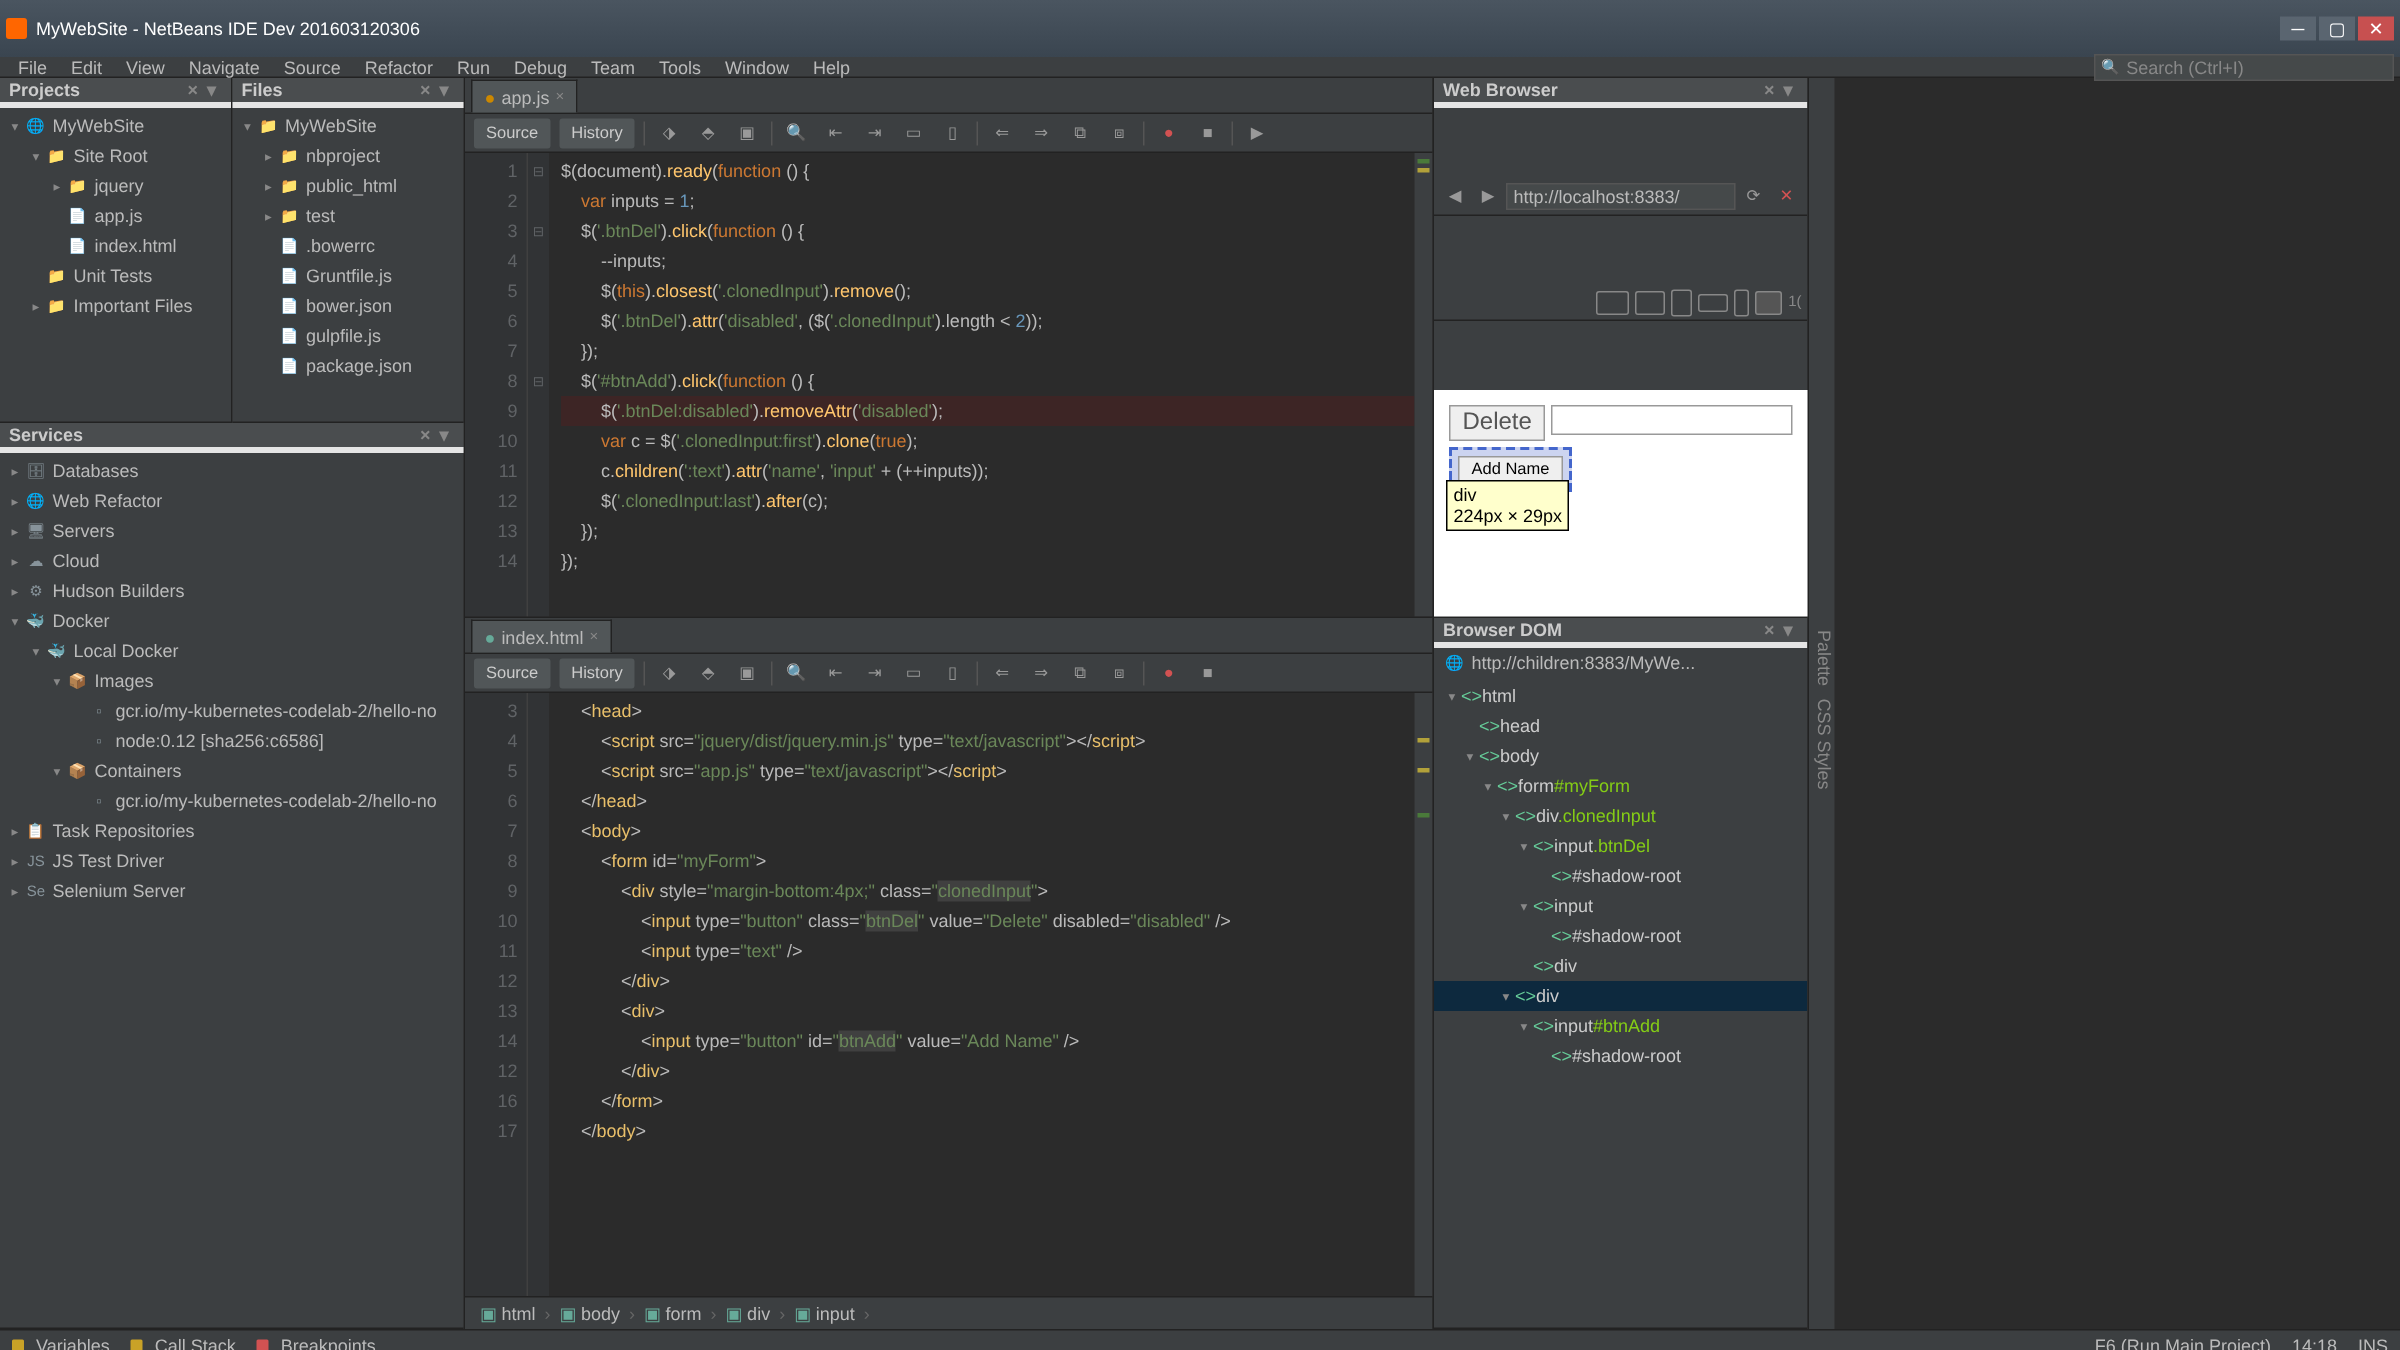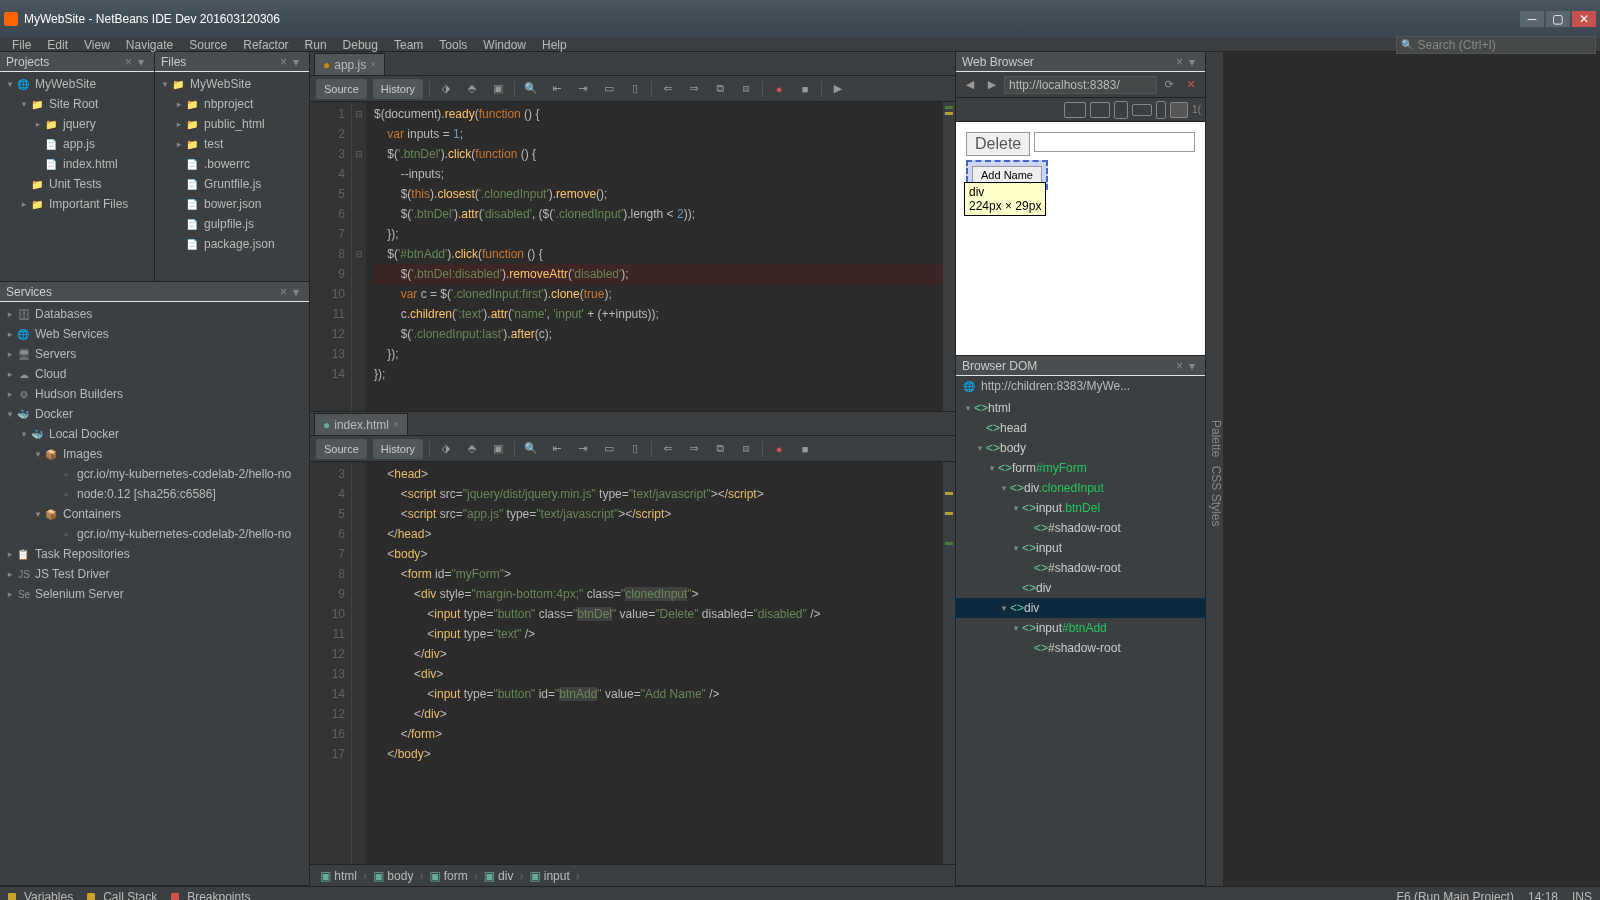--- a/index.html
+++ b/index.html
@@ -11,21 +11,21 @@
 .title-bar .win-btn.close { background: #c75050; }
 .menu-bar { height: 14px; background: #3c3f41; display: flex; align-items: center; padding: 0 4px; border-bottom: 1px solid #222; }
 .menu-bar .menu-item { padding: 3px 8px; cursor: pointer; }
 .menu-bar .search-box { margin-left: auto; width: 200px; height: 18px; background: #45494a; border: 1px solid #555; padding: 0 4px; color: #888; display: flex; align-items: center; }
 .menu-bar .search-box::before { content: "🔍"; font-size: 10px; margin-right: 4px; }
 .main-layout { display: flex; height: calc(100% - 22px - 24px - 20px); }
 .left-column { width: 310px; display: flex; flex-direction: column; border-right: 1px solid #222; }
 .center-column { flex: 1; display: flex; flex-direction: column; }
 .right-column { width: 250px; display: flex; flex-direction: column; border-left: 1px solid #222; }
 .panel { display: flex; flex-direction: column; background: #3c3f41; border-bottom: 1px solid #222; }
-.panel-header { height: 20px; background: #4a4d4f; display: flex; align-items: center; padding: 0 6px; font-weight: normal; color: #ccc; border-bottom: 1px solid #e5e5e5; }
+.panel-header { height: 20px; background: #4a4d4f; display: flex; align-items: center; padding: 0 6px; font-weight: bold; color: #ccc; border-bottom: 4px solid #e5e5e5; }
 .panel-header .close-x { margin-left: auto; cursor: pointer; color: #888; padding: 0 2px; }
 .panel-header .min-btn { cursor: pointer; color: #888; padding: 0 4px; }
 .tree { padding: 2px 0; overflow-y: auto; flex: 1; }
 .tree-row { display: flex; align-items: center; height: 20px; padding-left: 4px; cursor: pointer; white-space: nowrap; }
 .tree-indent { display: inline-block; }
 .tree-toggle { width: 12px; display: inline-flex; justify-content: center; color: #888; font-size: 9px; }
 .tree-icon { width: 16px; height: 14px; display: inline-flex; align-items: center; justify-content: center; margin-right: 3px; font-size: 10px; }
 .folder-icon { color: #b28e4a; }
 .file-icon { color: #87939a; }
 .projects-panel { height: 230px; display: flex; }
@@ -57,38 +57,38 @@
 .val { color: #6a8759; }
 .mark-strip { width: 12px; background: #3c3f41; position: relative; }
 .mark { position: absolute; width: 8px; height: 3px; left: 2px; }
 .mark.y { background: #b2a13a; }
 .mark.g { background: #4a7a3a; }
 .breadcrumb-bar { height: 22px; background: #3c3f41; display: flex; align-items: center; padding: 0 6px; border-top: 1px solid #222; gap: 2px; }
 .bc-item { padding: 0 4px; cursor: pointer; display: flex; align-items: center; gap: 3px; }
 .bc-sep { color: #666; }
 .top-editor { height: 360px; display: flex; flex-direction: column; border-bottom: 1px solid #222; }
 .bottom-editor { flex: 1; display: flex; flex-direction: column; }
-.browser-panel { height: 304px; }
+.browser-panel { height: 360px; gap: 46px; }
 .browser-toolbar { height: 26px; background: #3c3f41; display: flex; align-items: center; padding: 0 4px; gap: 2px; border-bottom: 1px solid #222; }
 .url-bar { flex: 1; height: 18px; background: #45494a; border: 1px solid #555; padding: 0 4px; display: flex; align-items: center; color: #bbb; font-size: 11px; overflow: hidden; }
 .device-bar { height: 24px; background: #3c3f41; display: flex; align-items: center; justify-content: flex-end; padding: 0 4px; gap: 4px; border-bottom: 1px solid #222; }
 .dev-icon { width: 18px; height: 16px; border: 1px solid #888; border-radius: 2px; cursor: pointer; }
 .browser-content { flex: 1; background: #fff; padding: 10px; position: relative; }
 .delete-row { display: flex; gap: 4px; margin-bottom: 4px; }
 .delete-btn { background: #efefef; border: 1px solid #999; padding: 2px 8px; color: #555; font-size: 16px; }
 .text-input { border: 1px solid #999; height: 20px; flex: 1; }
 .add-name-container { border: 2px dashed #4466cc; background: #ccd4f0; padding: 4px; display: inline-block; }
 .add-name-btn { background: #efefef; border: 1px solid #999; padding: 2px 8px; font-size: 11px; }
 .tooltip { position: absolute; background: #ffffcc; border: 1px solid #000; padding: 2px 4px; font-size: 11px; color: #000; top: 60px; left: 8px; }
 .dom-panel { flex: 1; }
 .dom-row { display: flex; align-items: center; height: 20px; padding-left: 2px; cursor: pointer; }
 .dom-row.selected { background: #0d293e; }
 .dom-tag { color: #bbb; }
 .dom-tag .tn { color: #ccc; }
-.dom-tag .cls { color: #22c55e; }
+.dom-tag .cls { color: #84cc16; }
 .status-bar { height: 20px; background: #3c3f41; border-top: 1px solid #222; display: flex; align-items: center; padding: 0 8px; gap: 14px; }
 .status-item { display: flex; align-items: center; gap: 8px; cursor: pointer; }
 .status-dot { width: 8px; height: 8px; border-radius: 1px; }
 .status-right { margin-left: auto; display: flex; gap: 14px; }
 .glyph-icon { width: 14px; display: inline-block; }
 .right-strip { width: 18px; background: #3c3f41; border-left: 1px solid #222; writing-mode: vertical-rl; text-align: center; padding-top: 8px; color: #888; font-size: 10px; }
 .right-area { display: flex; flex: 1; }
 </style>
 </head>
 <body>
@@ -251,21 +251,21 @@
           <div class="tree-row">
             <span class="tree-indent" style="width:0px"></span>
             <span class="tree-toggle">▸</span>
             <span class="tree-icon file-icon">🗄</span>
             <span>Databases</span>
           </div>
           <div class="tree-row">
             <span class="tree-indent" style="width:0px"></span>
             <span class="tree-toggle">▸</span>
             <span class="tree-icon file-icon">🌐</span>
-            <span>Web Services</span>
+            <span>Web Refactor</span>
           </div>
           <div class="tree-row">
             <span class="tree-indent" style="width:0px"></span>
             <span class="tree-toggle">▸</span>
             <span class="tree-icon file-icon">🖥</span>
             <span>Servers</span>
           </div>
           <div class="tree-row">
             <span class="tree-indent" style="width:0px"></span>
             <span class="tree-toggle">▸</span>

